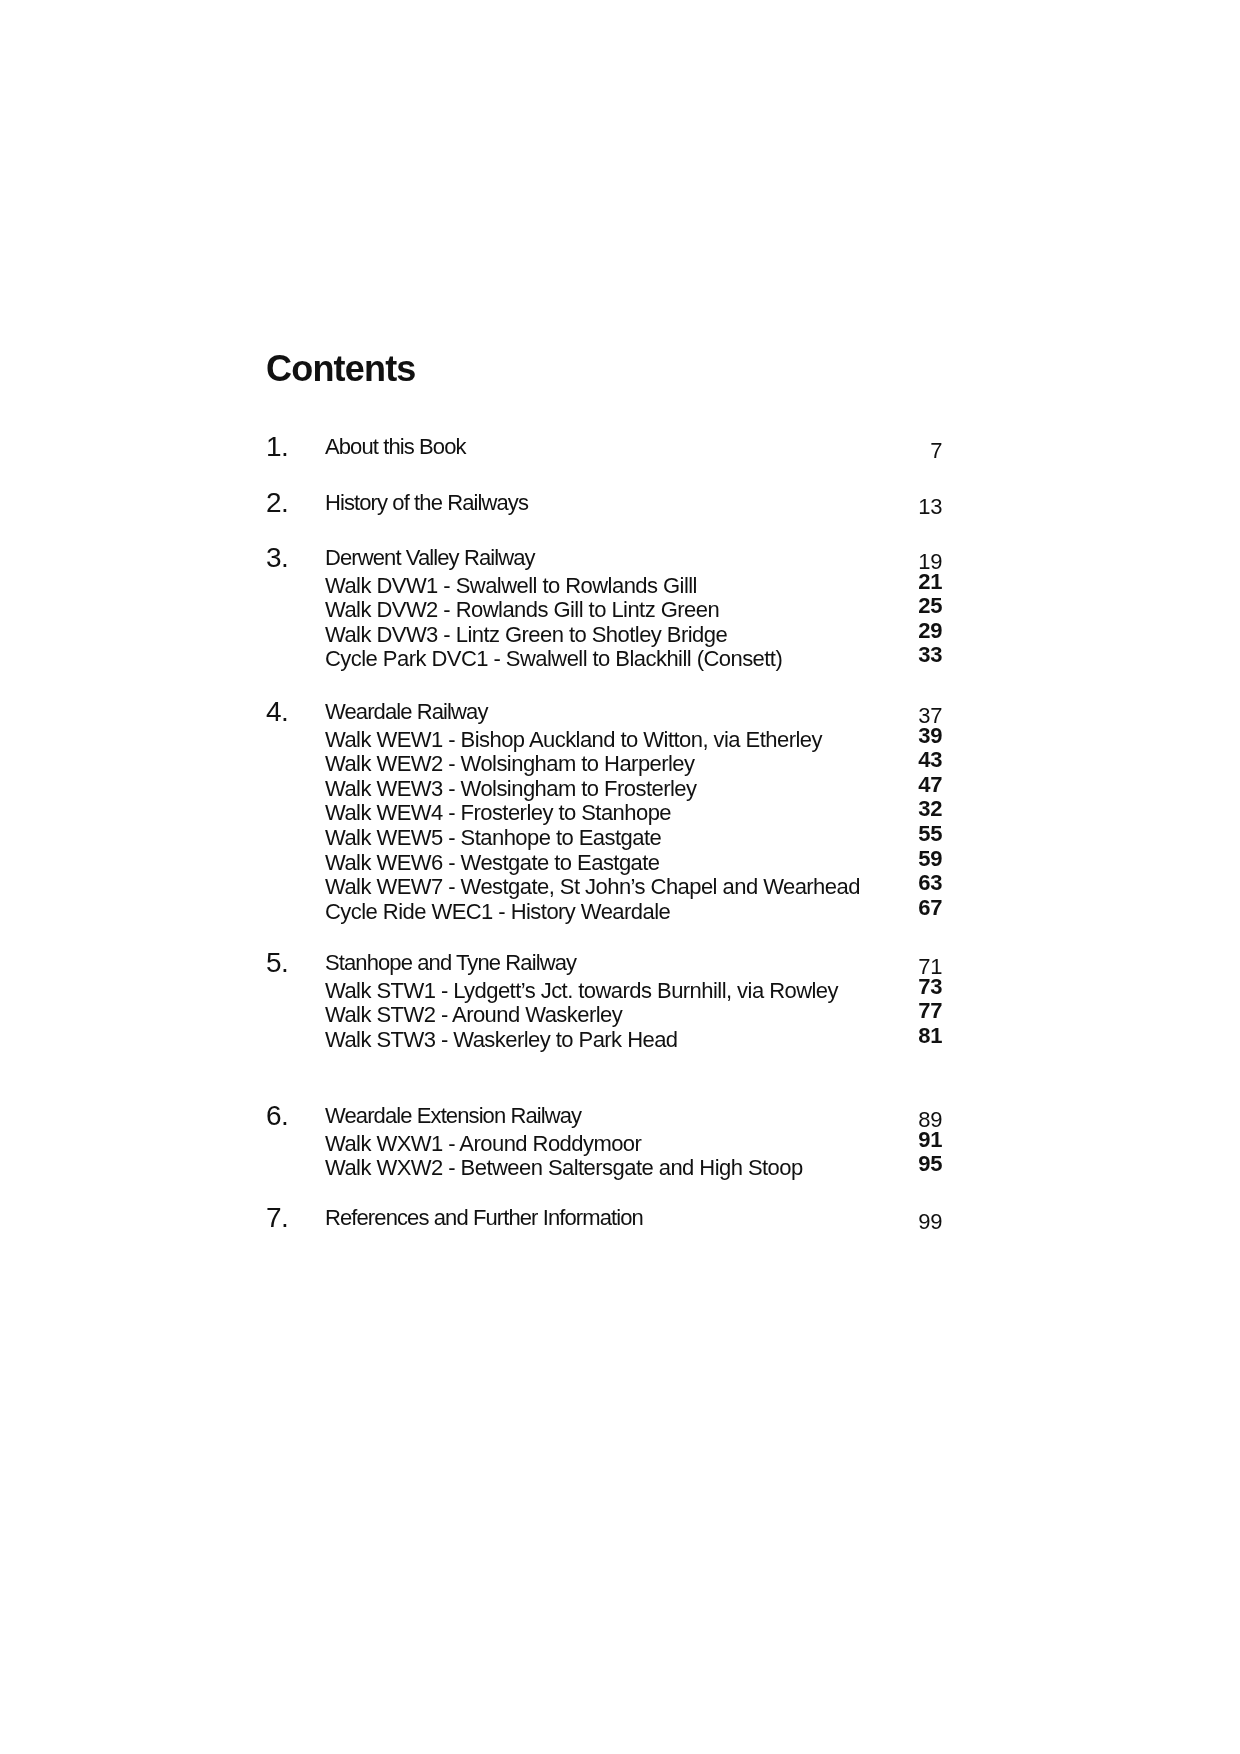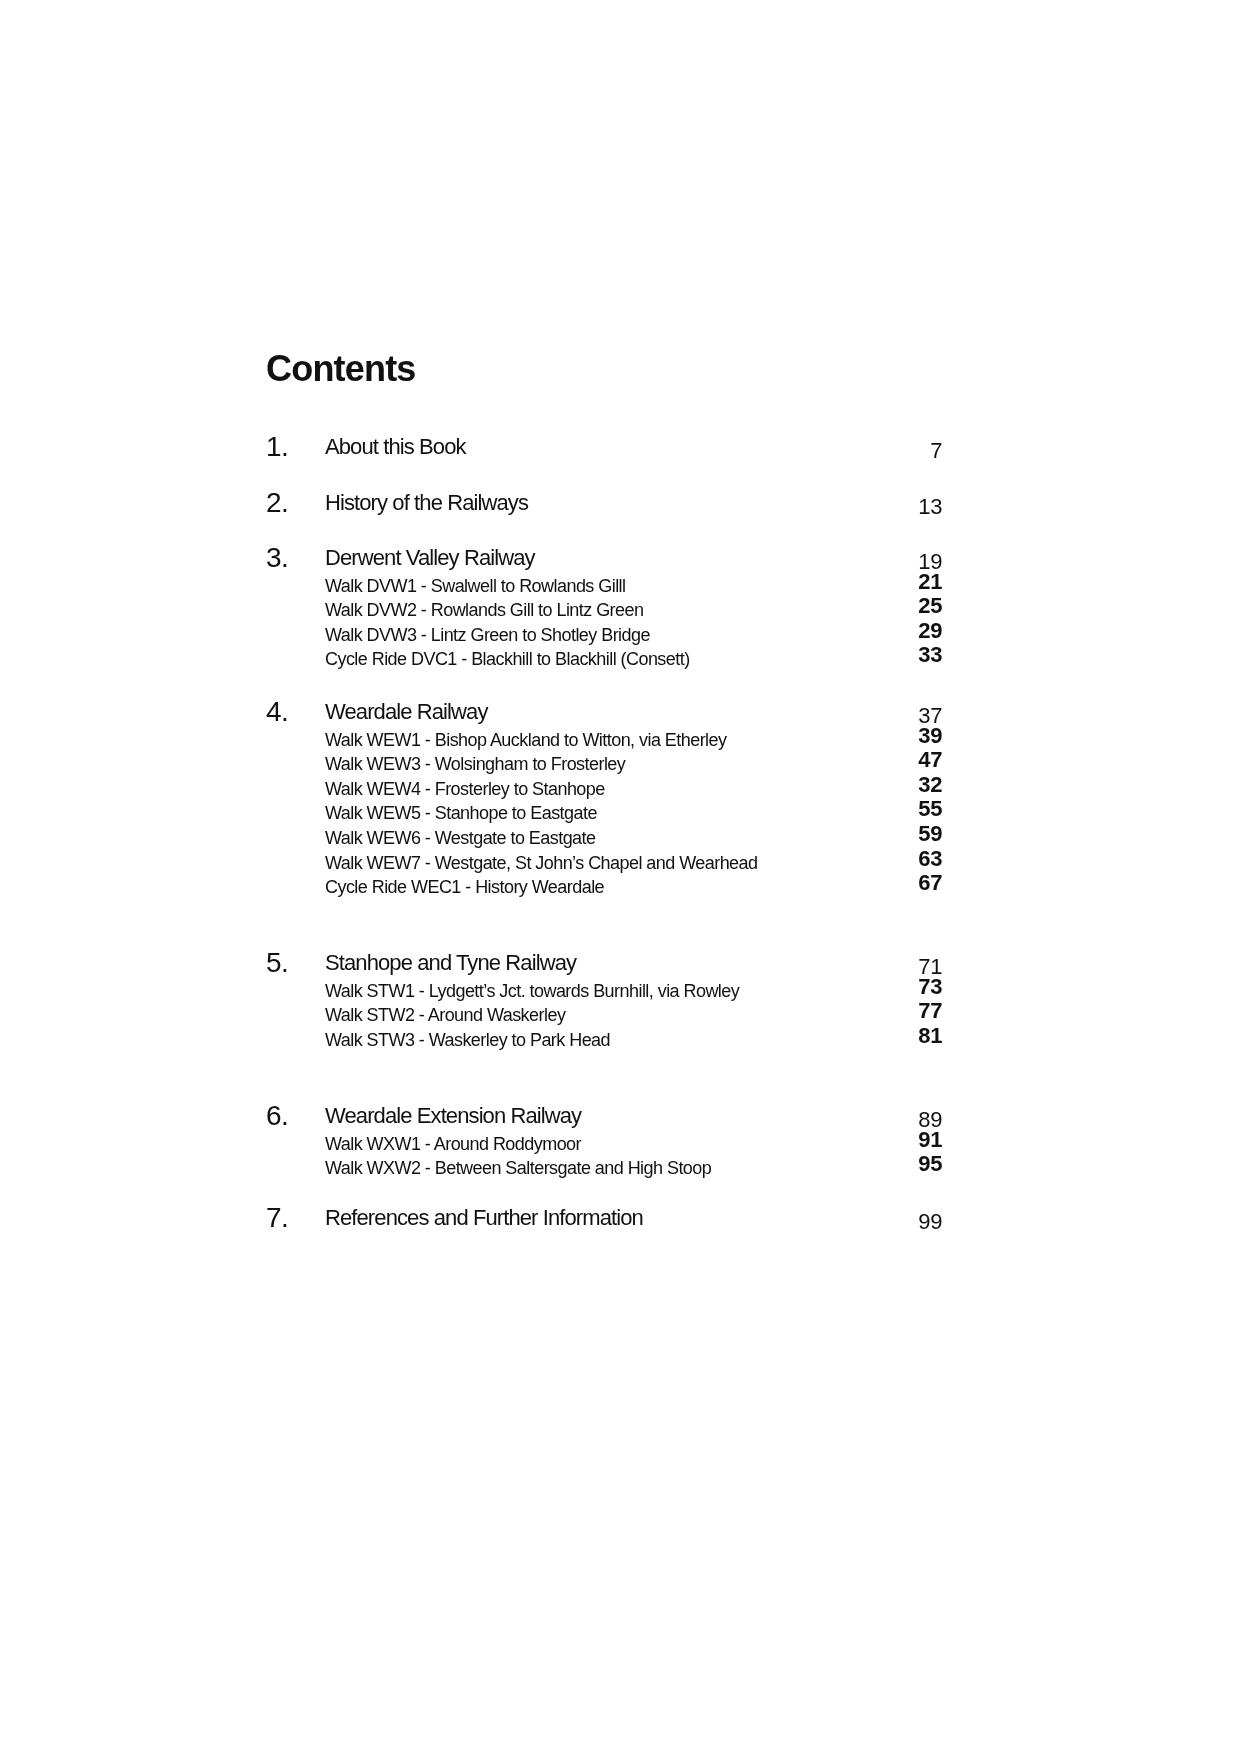--- a/index.html
+++ b/index.html
@@ -65,21 +65,21 @@
     bottom: -1px;
   }
   .sub-row {
     position: relative;
     height: 24.6px;
   }
   .sub-title {
     position: absolute;
     left: 59px;
     bottom: 0;
-    font-size: 18px;
+    font-size: 22px;
     line-height: 22px;
     letter-spacing: -0.55px;
     white-space: nowrap;
   }
   .sub-row .page-num {
     bottom: 4px;
     font-weight: bold;
   }
 </style>
 </head>
@@ -115,36 +115,40 @@
   </div>
   <div class="sub-row">
     <span class="sub-title">Walk DVW2 - Rowlands Gill to Lintz Green</span>
     <span class="page-num">25</span>
   </div>
   <div class="sub-row">
     <span class="sub-title">Walk DVW3 - Lintz Green to Shotley Bridge</span>
     <span class="page-num">29</span>
   </div>
   <div class="sub-row">
-    <span class="sub-title">Cycle Ride DVC1 - Blackhill to Blackhill (Consett)</span>
+    <span class="sub-title">Cycle Park DVC1 - Swalwell to Blackhill (Consett)</span>
     <span class="page-num">33</span>
   </div>
 </div>
 
 <div class="toc-section" style="top:692px;">
   <div class="section-row">
     <span class="section-num">4.</span>
     <span class="section-title">Weardale Railway</span>
     <span class="page-num">37</span>
   </div>
   <div class="sub-row">
     <span class="sub-title">Walk WEW1 - Bishop Auckland to Witton, via Etherley</span>
     <span class="page-num">39</span>
   </div>
   <div class="sub-row">
+    <span class="sub-title">Walk WEW2 - Wolsingham to Harperley</span>
+    <span class="page-num">43</span>
+  </div>
+  <div class="sub-row">
     <span class="sub-title">Walk WEW3 - Wolsingham to Frosterley</span>
     <span class="page-num">47</span>
   </div>
   <div class="sub-row">
     <span class="sub-title">Walk WEW4 - Frosterley to Stanhope</span>
     <span class="page-num">32</span>
   </div>
   <div class="sub-row">
     <span class="sub-title">Walk WEW5 - Stanhope to Eastgate</span>
     <span class="page-num">55</span>

